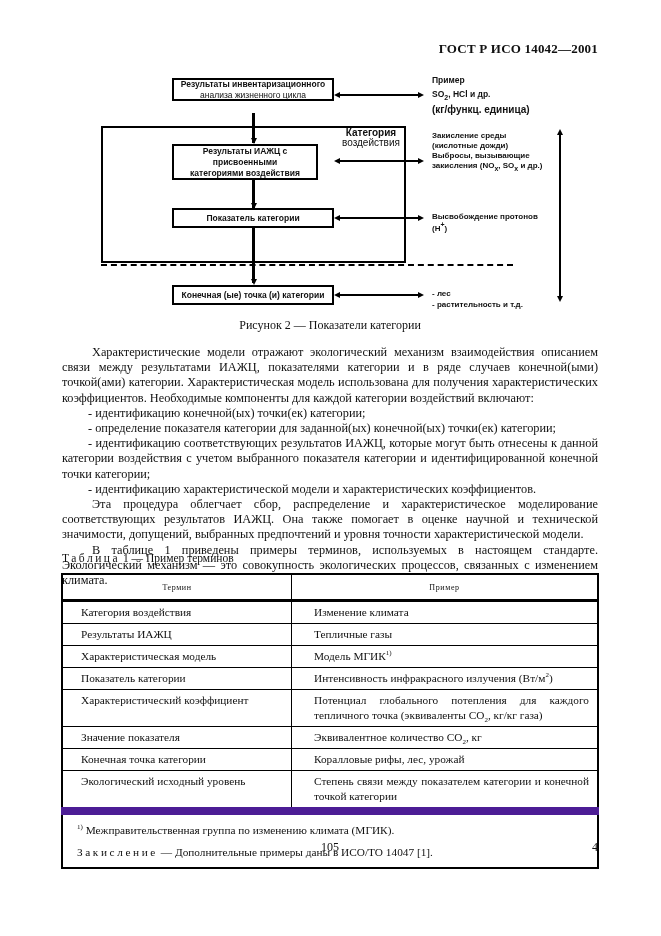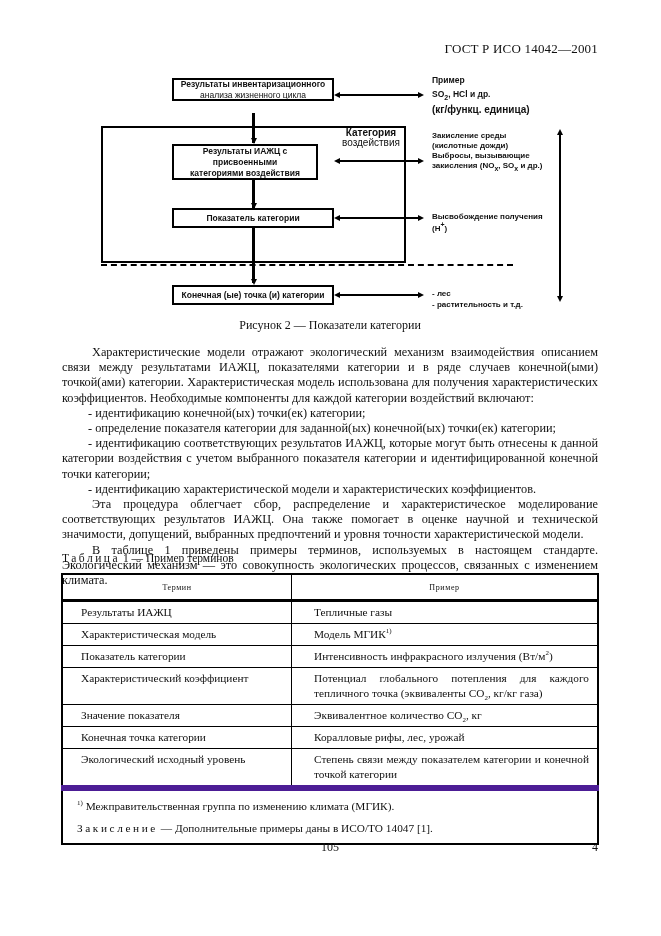--- a/index.html
+++ b/index.html
@@ -1,19 +1,19 @@
 <!DOCTYPE html>
 <html><head>
 <meta charset="utf-8">
 <style>
   html, body { margin: 0; padding: 0; background: #ffffff; }
   body { width: 661px; height: 936px; position: relative; overflow: hidden;
          font-family: "Liberation Serif", "DejaVu Serif", serif; color: #111; }
   .abs { position: absolute; }
-  .hdr { left: 380px; top: 41px; width: 218px; text-align: right; font-weight: normal; font-size: 13px; letter-spacing: 0.2px; }
+  .hdr { left: 380px; top: 41px; width: 218px; text-align: right; font-weight: bold; font-size: 13px; letter-spacing: 0.2px; }
 
   
   .dg { font-family: "Liberation Sans", "DejaVu Sans", sans-serif; font-size: 8.5px; font-weight: bold; line-height: 11px; }
   .box { position: absolute; border: 2px solid #000; background: #fff; text-align: center; box-sizing: border-box;
          display: flex; flex-direction: column; justify-content: center; align-items: center; }
   .box span { display: block; }
   .frame { position: absolute; border: 2px solid #000; box-sizing: border-box; }
   .vline { position: absolute; width: 3px; background: #000; }
   .hline { position: absolute; height: 2px; background: #000; }
   .dash { position: absolute; height: 0; border-top: 2px dashed #000; }
@@ -112,21 +112,21 @@
   </div>
 
   <div class="side" style="left:432px; top:131px; font-size:8px; line-height:10px;">
     <div>Закисление среды</div>
     <div>(кислотные дожди)</div>
     <div>Выбросы, вызывающие</div>
     <div><span>закисления (NO</span><span class="sub">x</span><span>, SO</span><span class="sub">x</span><span> и др.)</span></div>
   </div>
 
   <div class="side" style="left:432px; top:211px; font-size:8px; line-height:12px;">
-    <div>Высвобождение получения</div>
+    <div>Высвобождение протонов</div>
     <div><span>(H</span><span class="sup">+</span><span>)</span></div>
   </div>
 
   <div class="side" style="left:432px; top:288px; font-size:8px; line-height:11px;">
     <div>- лес</div>
     <div>- растительность и т.д.</div>
   </div>
 
   <div class="vline" style="left:559px; top:134px; width:2px; height:164px;"></div>
   <div class="arrowhead-u" style="left:557px; top:129px;"></div>
@@ -149,20 +149,24 @@
   <span class="sp">Таблица</span><span> 1 — Пример терминов</span>
 </div>
 
 <table class="terms">
   <tbody>
       <tr class="head">
     <th class="col1">Термин</th>
     <th>Пример</th>
   </tr>
   <tr>
+    <td>Категория воздействия</td>
+    <td class="ex">Изменение климата</td>
+  </tr>
+  <tr>
     <td>Результаты ИАЖЦ</td>
     <td class="ex">Тепличные газы</td>
   </tr>
   <tr>
     <td>Характеристическая модель</td>
     <td class="ex"><span>Модель МГИК</span><span class="sup">1)</span></td>
   </tr>
   <tr>
     <td>Показатель категории</td>
     <td class="ex"><span>Интенсивность инфракрасного излучения (Вт/м</span><span class="sup">2</span><span>)</span></td>
@@ -176,21 +180,21 @@
     <td class="ex"><span>Эквивалентное количество CO</span><span class="sub">2</span><span>, кг</span></td>
   </tr>
   <tr>
     <td>Конечная точка категории</td>
     <td class="ex">Коралловые рифы, лес, урожай</td>
   </tr>
   <tr>
     <td>Экологический исходный уровень</td>
     <td class="ex just">Степень связи между показателем категории и конечной точкой категории</td>
   </tr>
-  <tr class="foot" style="border-top:6px solid #4c1d95;font-family:Liberation Serif, serif;">
+  <tr class="foot" style="border-top:8px solid #4c1d95;font-family:Liberation Serif, serif;">
     <td colspan="2" style="padding-top:4px; padding-bottom:4px; line-height:22px;">
       <div><span class="sup">1)</span><span> Межправительственная группа по изменению климата (МГИК).</span></div>
       <div><span class="note-sp">Закисление</span><span> — Дополнительные примеры даны в ИСО/ТО 14047 [1].</span></div>
     </td>
   </tr>
 </tbody>
   </table>
 
 <div class="abs pageno">105</div>
 <div class="abs pageno2">4</div>

